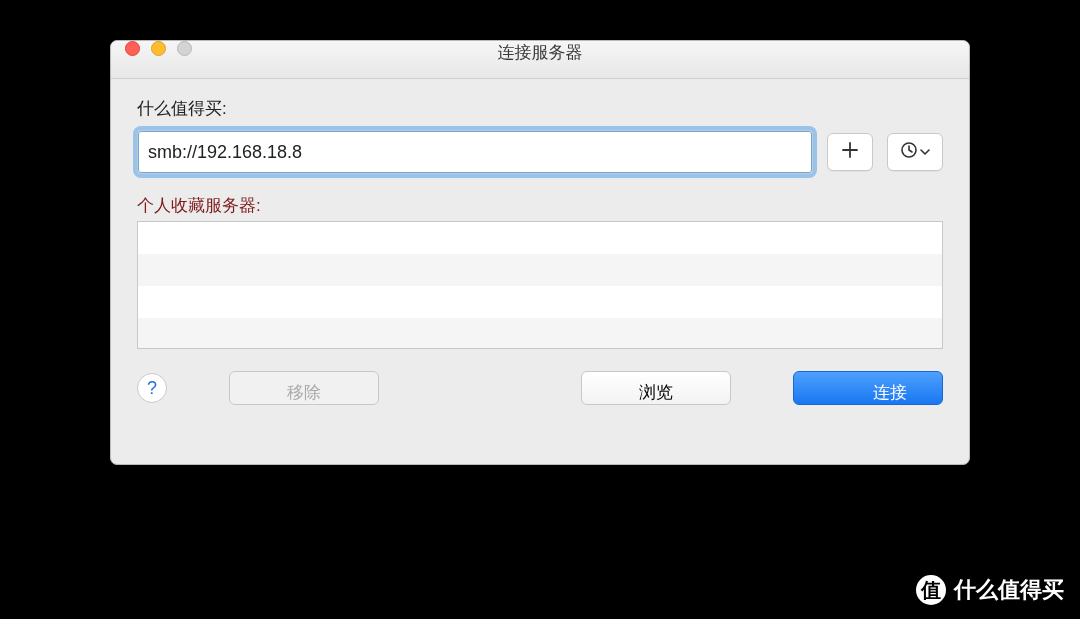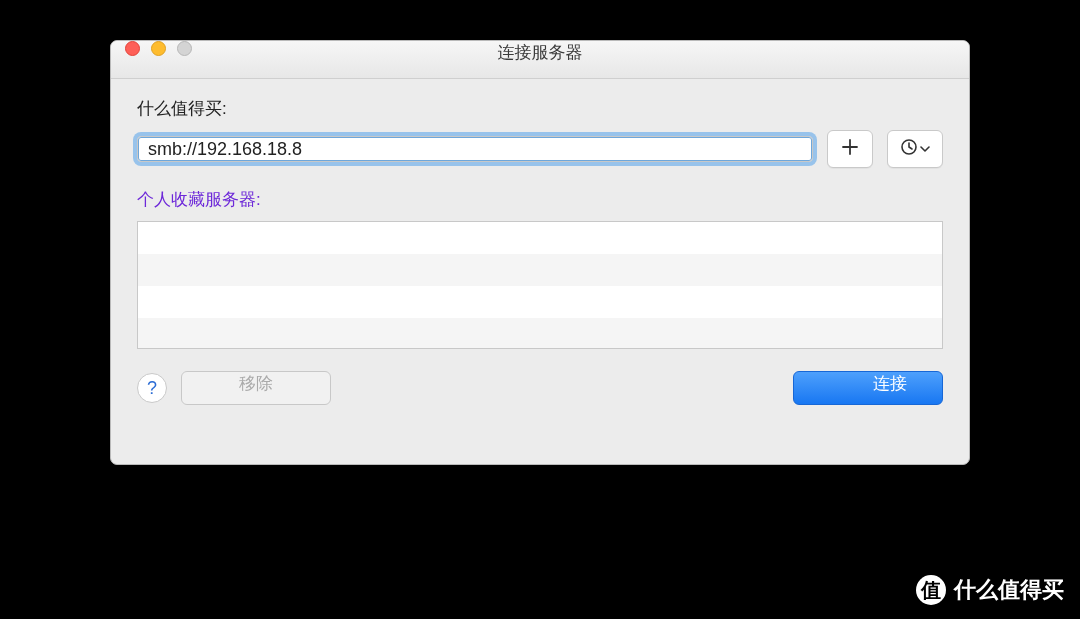--- a/index.html
+++ b/index.html
@@ -65,21 +65,21 @@
       margin-bottom: 10px;
     }
     .address-row {
       display: flex;
       align-items: center;
       gap: 14px;
       margin-bottom: 20px;
     }
     .address-input {
       flex: 1;
-      height: 26px;
+      height: 44px;
       font-size: 18px;
       padding: 0 10px;
       border: 1px solid #c8c8c8;
       border-radius: 4px;
       outline: none;
       box-shadow: 0 0 0 4px #98c3eb, inset 0 0 0 1px #6ea7db;
       background: #fff;
       color: #222;
     }
     .icon-btn {
@@ -93,22 +93,22 @@
       justify-content: center;
       cursor: pointer;
       box-shadow: 0 1px 0 rgba(0,0,0,0.04);
     }
     .icon-btn.history {
       width: 56px;
       gap: 2px;
     }
     .fav-label {
       font-size: 17px;
-      color: #6d28d9;
-      margin-bottom: 10px;
+      color: #7f1d1d;
+      margin-bottom: 4px;
     }
     .fav-list {
       width: 100%;
       height: 128px;
       background: #fff;
       border: 1px solid #c8c8c8;
       border-radius: 0;
       overflow: hidden;
     }
     .fav-row {
@@ -139,22 +139,23 @@
     }
     .btn {
       height: 34px;
       min-width: 150px;
       border-radius: 6px;
       font-size: 17px;
       border: 1px solid #c8c8c8;
       background: linear-gradient(#ffffff, #f3f3f3);
       cursor: pointer;
       display: flex;
-      align-items: flex-start;
-      justify-content: center;
+      align-items: flex-end;
+      justify-content: center;
+      margin-left: 48px;
     }
     .btn.disabled {
       color: #aaa;
       background: #f1f1f1;
       cursor: default;
     }
     .btn.primary {
       background: linear-gradient(#4ea0fc, #1877f2);
       border: 1px solid #1767d6;
       color: #fff;
@@ -233,20 +234,23 @@
     </div>
 
     <div class="button-row">
       <div class="help-btn">
         <span>?</span>
       </div>
       <div class="btn disabled">
         <span>移除</span>
       </div>
       <div class="spacer"></div>
+      <div class="btn">
+        <span>浏览</span>
+      </div>
       <div class="btn primary">
         <span>连接</span>
       </div>
     </div>
   </div>
 </div>
 
 <div class="watermark">
   <div class="wm-badge">值</div>
   <div>什么值得买</div>

